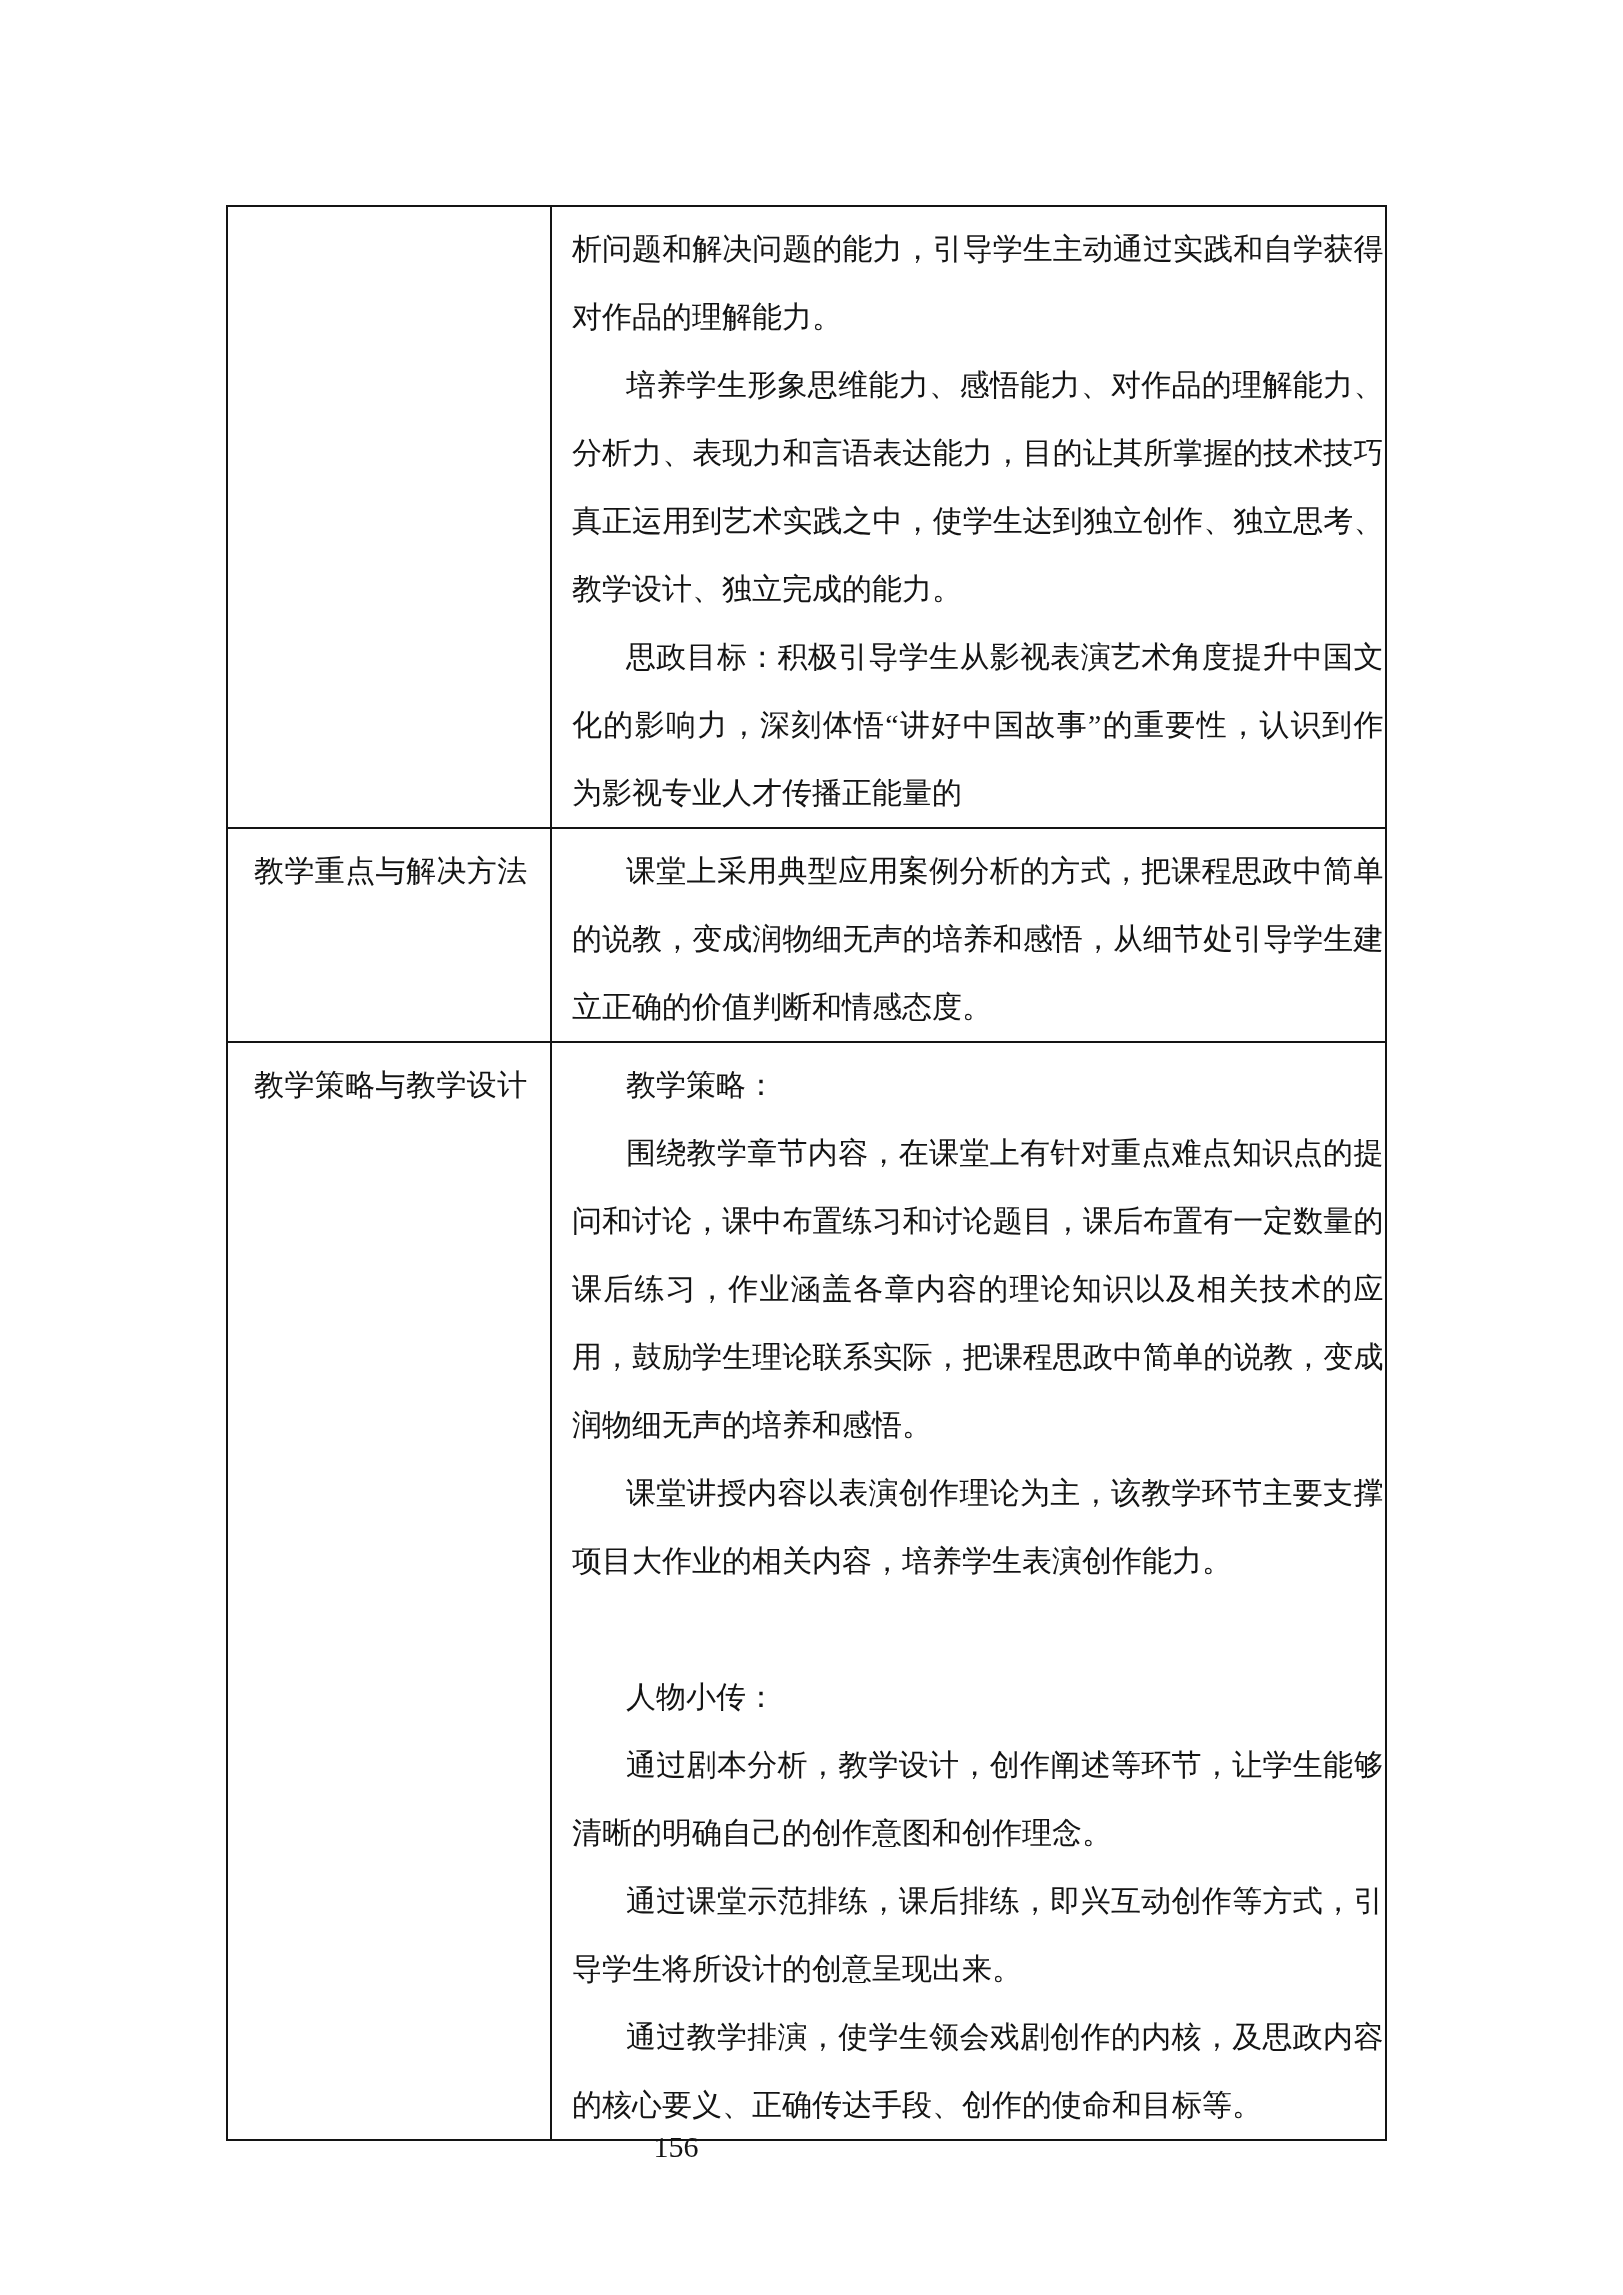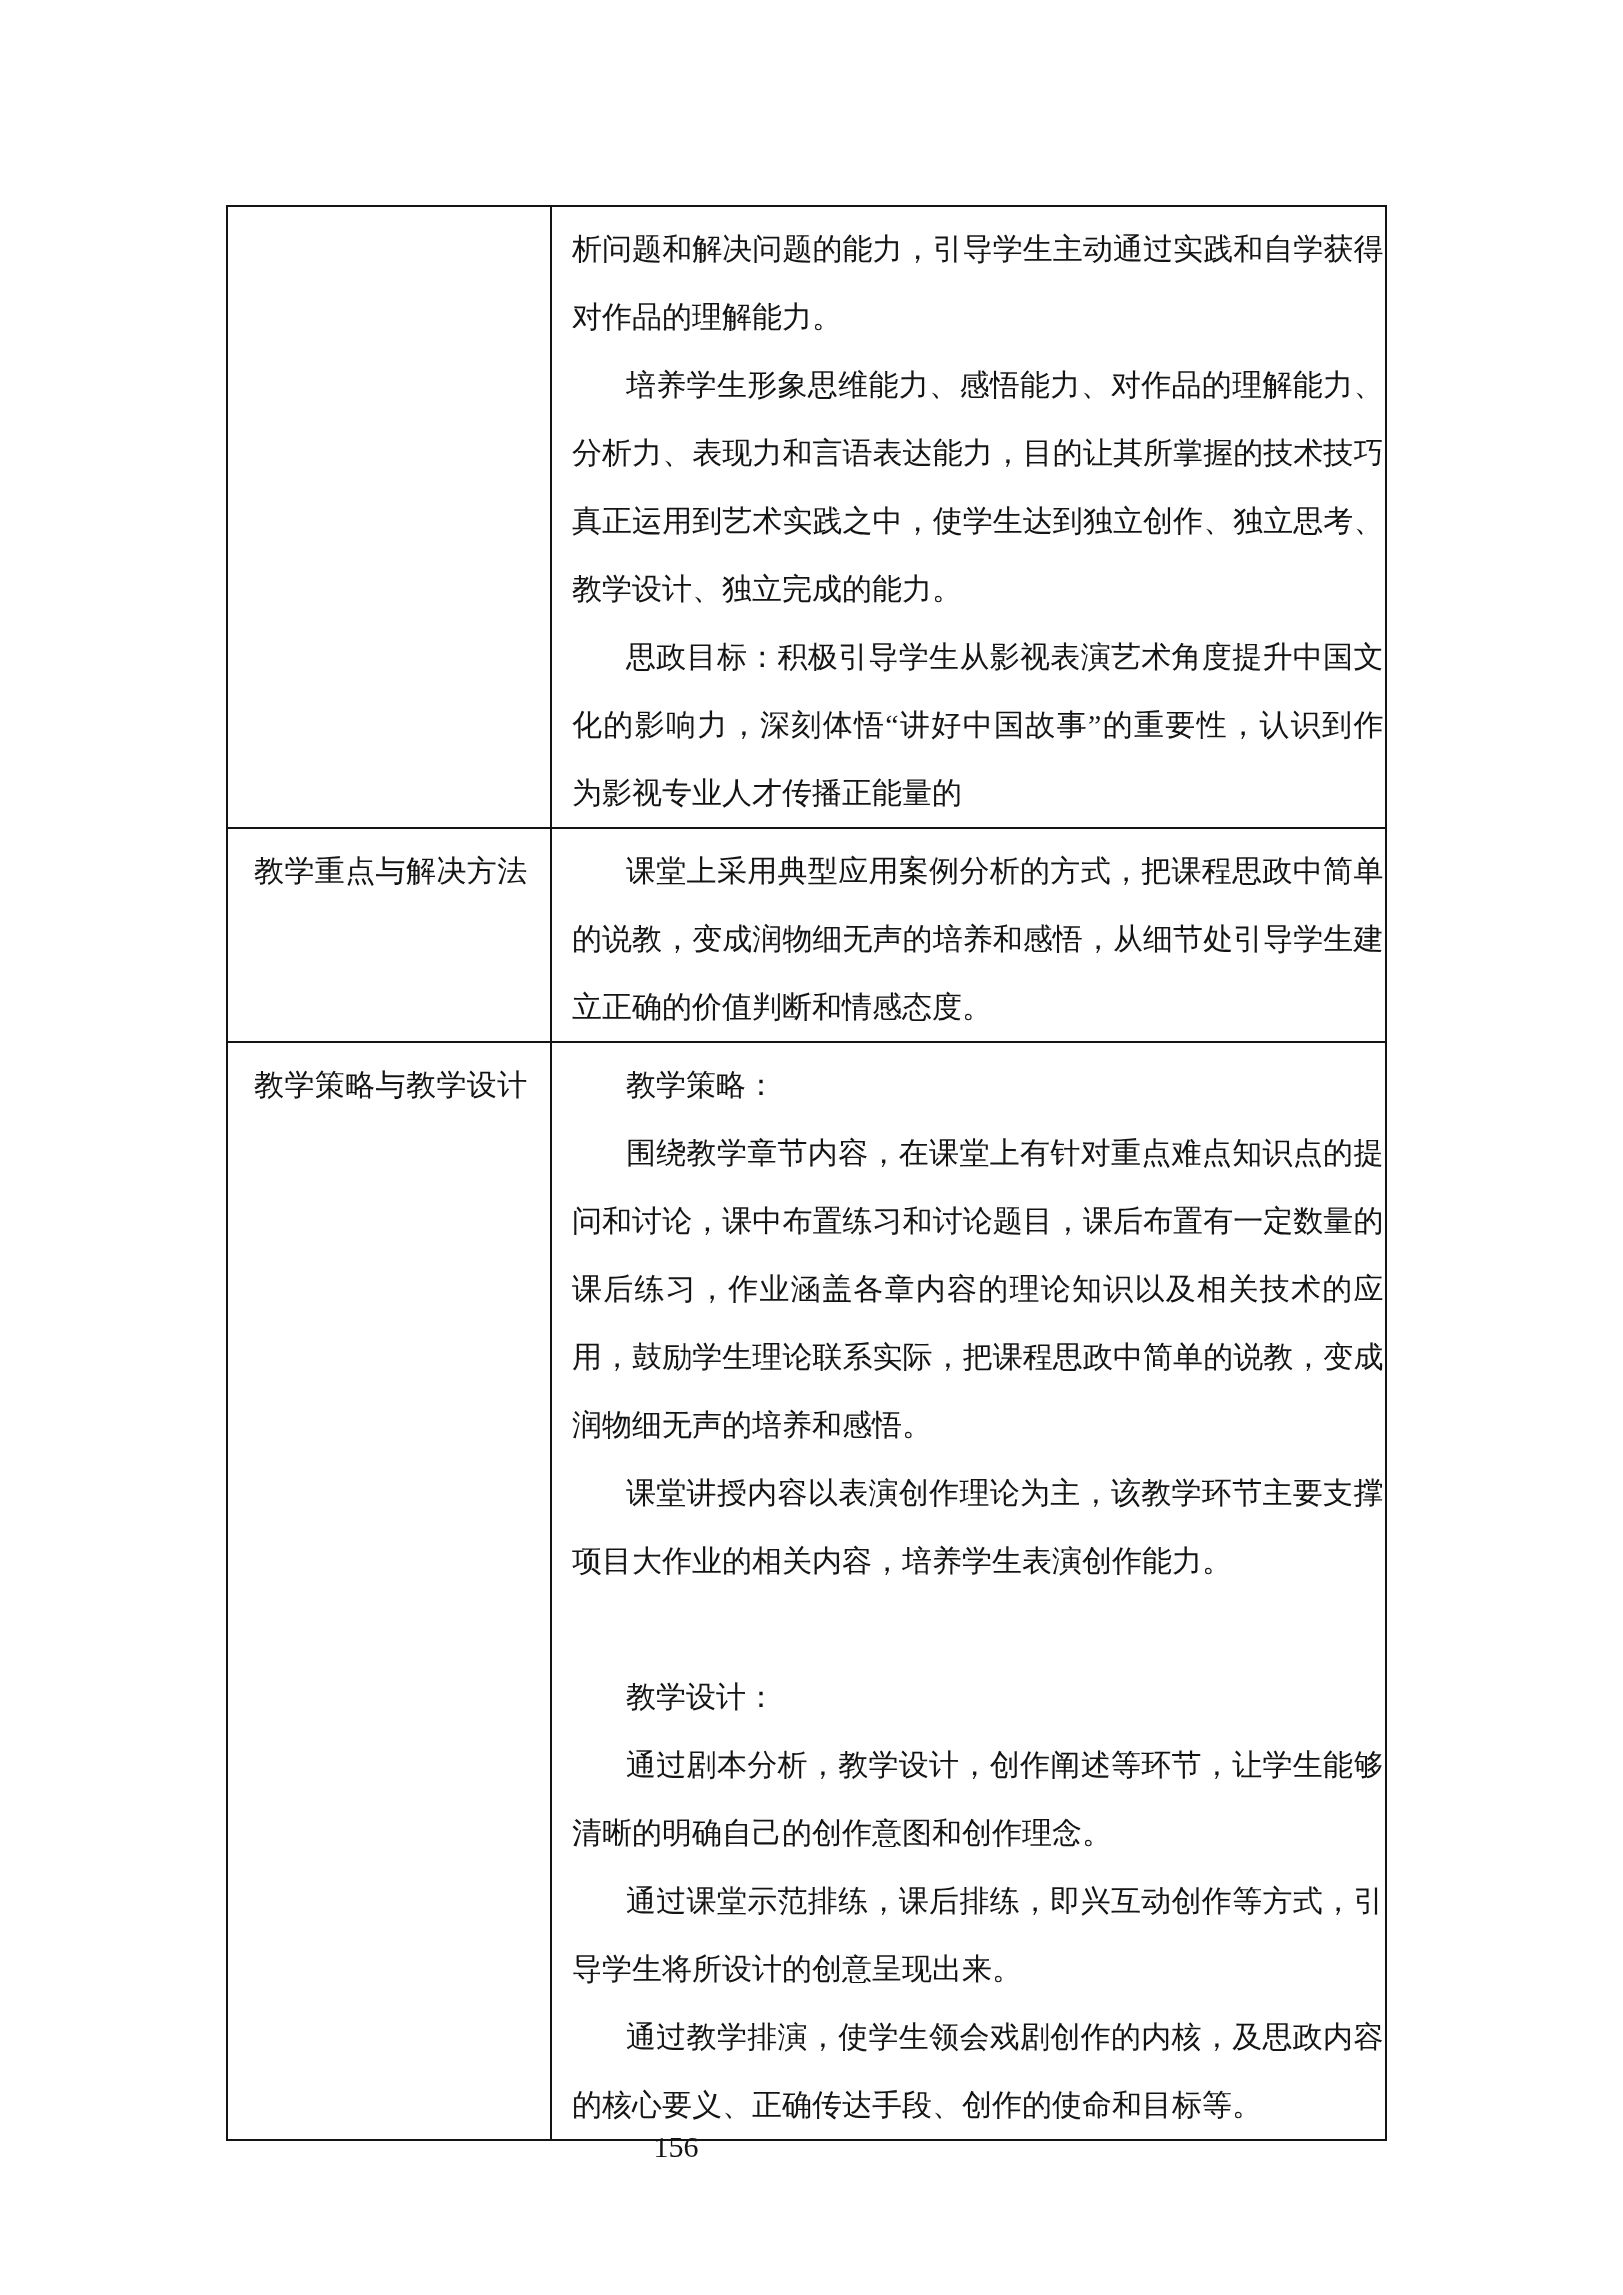--- a/index.html
+++ b/index.html
@@ -111,21 +111,21 @@
       <div class="body-wrap">
             <div class="tline ind end">教学策略：</div>
             <div class="tline ind">围绕教学章节内容，在课堂上有针对重点难点知识点的提</div>
             <div class="tline">问和讨论，课中布置练习和讨论题目，课后布置有一定数量的</div>
             <div class="tline">课后练习，作业涵盖各章内容的理论知识以及相关技术的应</div>
             <div class="tline">用，鼓励学生理论联系实际，把课程思政中简单的说教，变成</div>
             <div class="tline end">润物细无声的培养和感悟。</div>
             <div class="tline ind">课堂讲授内容以表演创作理论为主，该教学环节主要支撑</div>
             <div class="tline end">项目大作业的相关内容，培养学生表演创作能力。</div>
             <div class="tline end"></div>
-            <div class="tline ind end">教学设计：</div>
+            <div class="tline ind end">人物小传：</div>
             <div class="tline ind">通过剧本分析，教学设计，创作阐述等环节，让学生能够</div>
             <div class="tline end">清晰的明确自己的创作意图和创作理念。</div>
             <div class="tline ind">通过课堂示范排练，课后排练，即兴互动创作等方式，引</div>
             <div class="tline end">导学生将所设计的创意呈现出来。</div>
             <div class="tline ind">通过教学排演，使学生领会戏剧创作的内核，及思政内容</div>
             <div class="tline end">的核心要义、正确传达手段、创作的使命和目标等。</div>
           </div>
     </td>
   </tr>
 </tbody>

